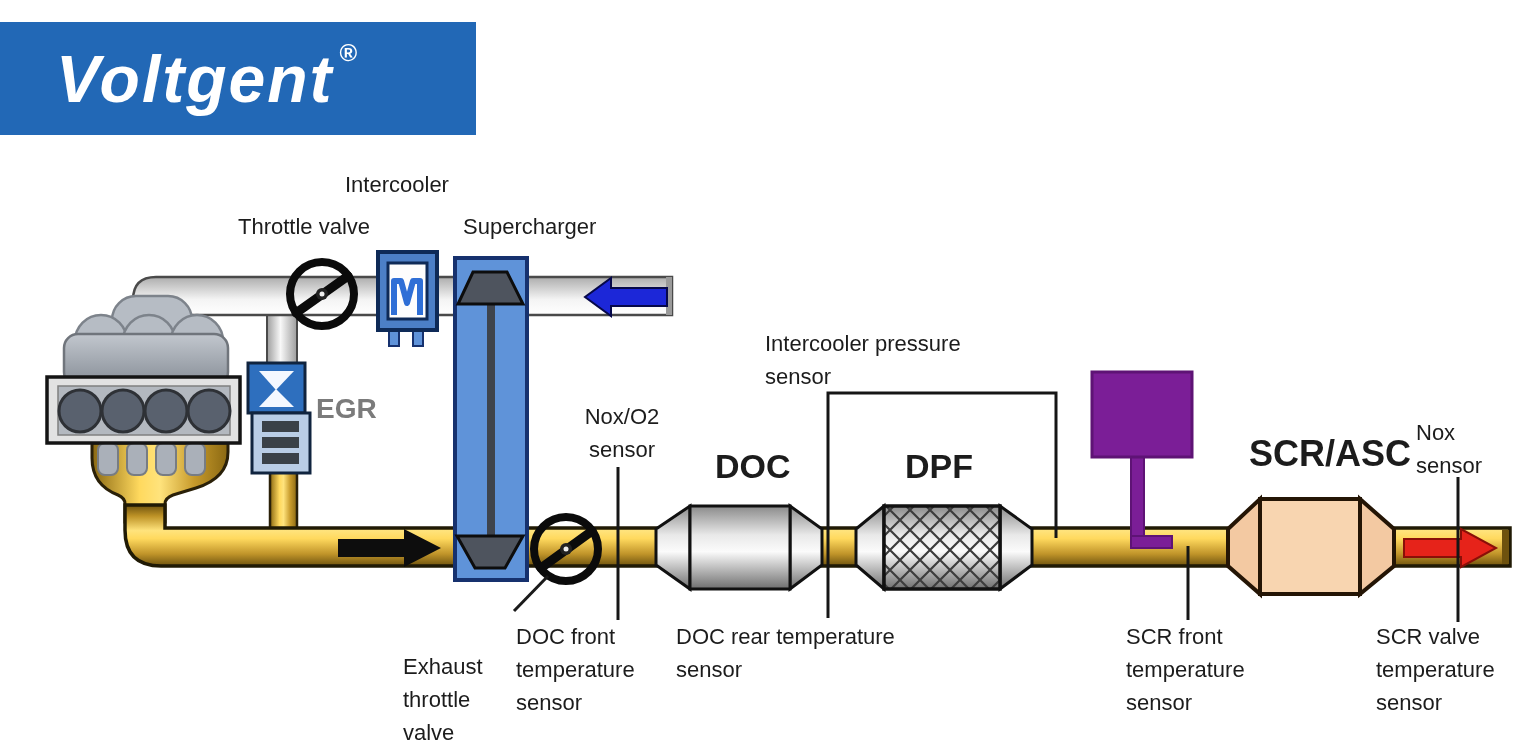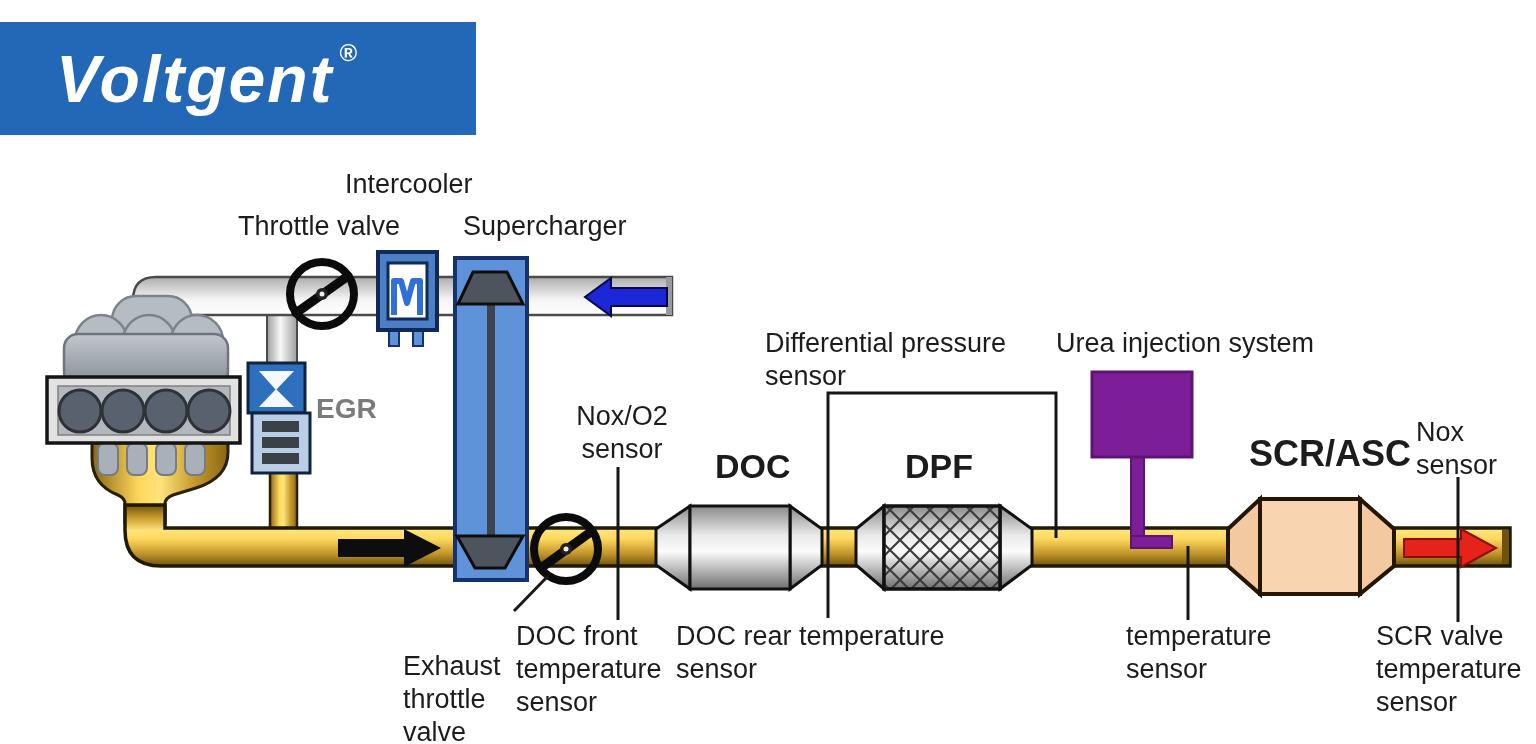--- a/index.html
+++ b/index.html
@@ -7,21 +7,21 @@
           font-family:"Liberation Sans",sans-serif;}
   .art{position:absolute;left:0;top:0;}
   
   .logo{position:absolute;left:0;top:22px;width:476px;height:113px;background:#2268b6;
         display:flex;align-items:center;}
   .logo .brand{color:#ffffff;font-weight:bold;font-style:italic;font-size:66px;
                letter-spacing:2px;padding-left:56px;line-height:1;}
   .logo .reg{color:#ffffff;font-weight:bold;font-size:24px;vertical-align:top;
              position:relative;top:-26px;left:6px;font-style:normal;}
   
-  .lbl{position:absolute;color:#1c1c1c;font-size:27px;line-height:33px;white-space:nowrap;}
+  .lbl{position:absolute;color:#1c1c1c;font-size:22px;line-height:33px;white-space:nowrap;}
   .lbl.bold{font-weight:bold;margin-left:19px;}
   .lbl-intercooler{left:345px;top:168px;}
   .lbl-throttle-valve{left:238px;top:210px;}
   .lbl-supercharger{left:463px;top:210px;}
   .lbl-egr{left:316px;top:392px;font-weight:bold;color:#7b7b7b;font-size:28px;}
   .lbl-nox-o2{left:556px;top:400px;width:132px;text-align:center;}
   .lbl-doc{left:696px;top:450px;font-size:34px;}
   .lbl-dpf{left:886px;top:450px;font-size:34px;}
   .lbl-diff-pressure{left:765px;top:327px;}
   .lbl-urea{left:1056px;top:327px;}
@@ -202,25 +202,24 @@
 
   <div class="lbl lbl-nox-o2">
     <div>Nox/O2</div>
     <div>sensor</div>
   </div>
 
   <div class="lbl lbl-doc bold">DOC</div>
   <div class="lbl lbl-dpf bold">DPF</div>
 
   <div class="lbl lbl-diff-pressure">
-    <div>Differential pressure</div>
-    <div>sensor</div>
-  </div>
-
-  <div class="lbl lbl-urea">Urea injection system</div>
+    <div>Intercooler pressure</div>
+    <div>sensor</div>
+  </div>
+
   <div class="lbl lbl-scr-asc bold">SCR/ASC</div>
 
   <div class="lbl lbl-nox">
     <div>Nox</div>
     <div>sensor</div>
   </div>
 
   <div class="lbl lbl-exhaust-throttle">
     <div>Exhaust</div>
     <div>throttle</div>
@@ -232,20 +231,21 @@
     <div>temperature</div>
     <div>sensor</div>
   </div>
 
   <div class="lbl lbl-doc-rear">
     <div>DOC rear temperature</div>
     <div>sensor</div>
   </div>
 
   <div class="lbl lbl-scr-front">
+    <div>SCR front</div>
     <div>temperature</div>
     <div>sensor</div>
   </div>
 
   <div class="lbl lbl-scr-rear">
     <div>SCR valve</div>
     <div>temperature</div>
     <div>sensor</div>
   </div>
 

